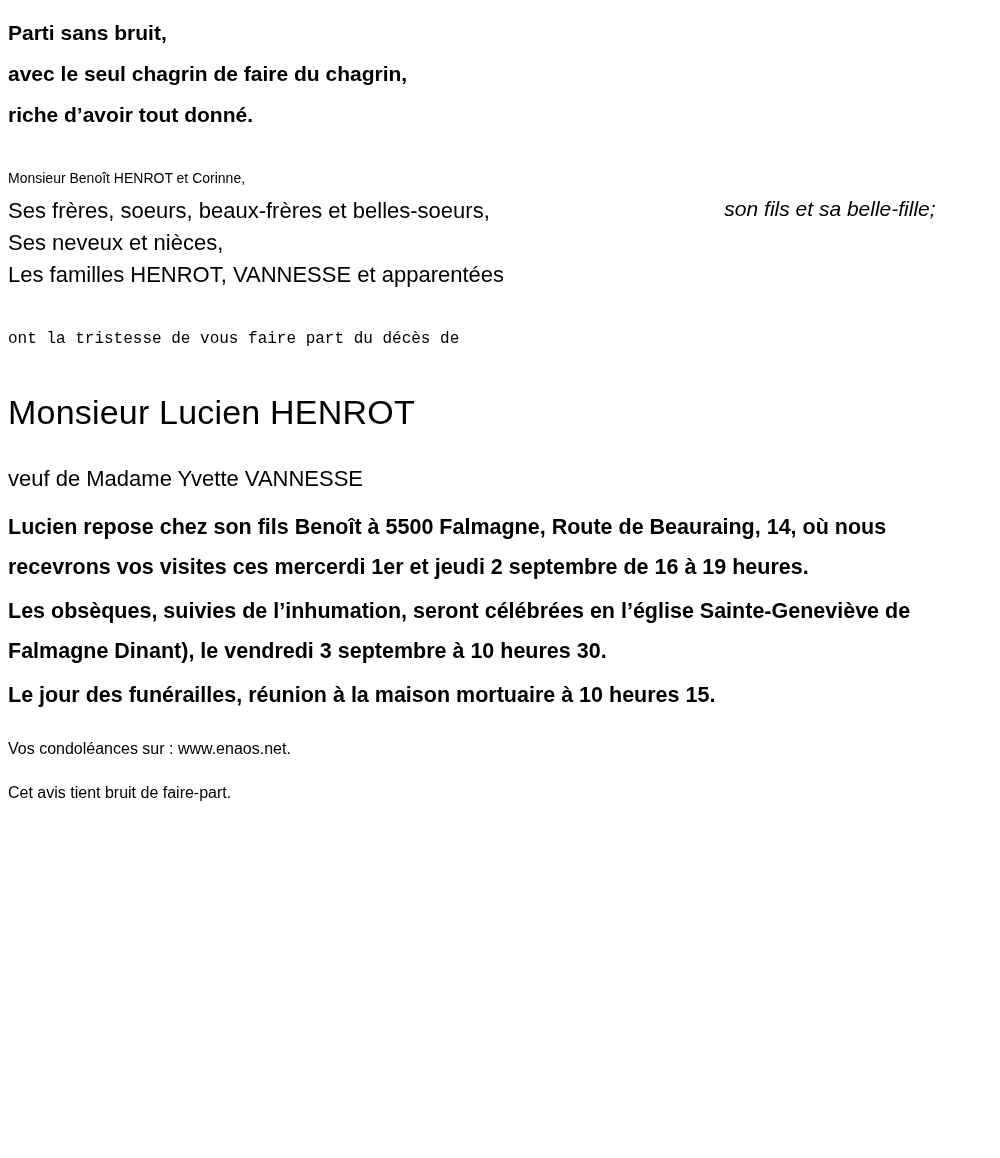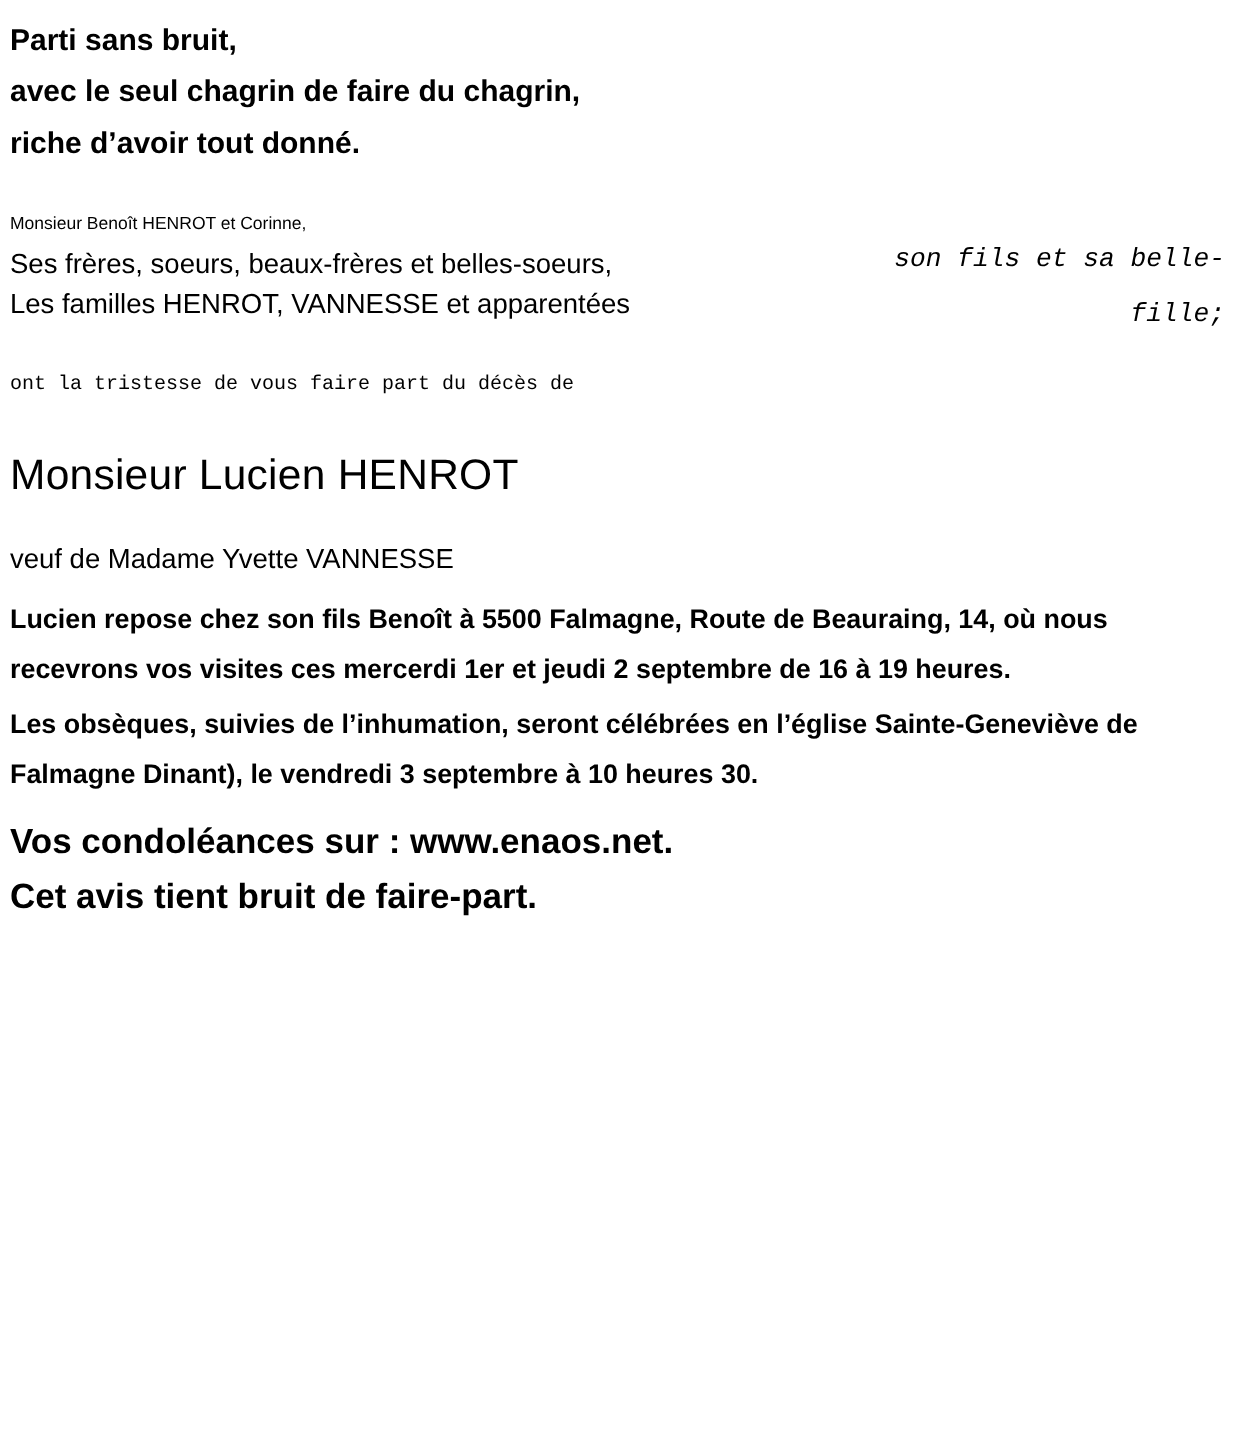--- a/index.html
+++ b/index.html
@@ -20,46 +20,45 @@
     height: 1158px;
     padding: 12px 14px 0 8px;
     position: relative;
   }
 
   
   .epitaph {
     margin: 0 0 6px 0;
   }
   .epitaph-line {
-    font-size: 24px;
+    font-size: 21px;
     font-weight: bold;
     line-height: 41px;
     white-space: nowrap;
   }
 
   
   .survivors {
     margin-top: 26px;
     position: relative;
   }
   .survivor-primary {
     font-size: 14px;
     line-height: 34px;
     font-weight: normal;
   }
   .relation {
     position: absolute;
     right: 6px;
     top: 26px;
     width: 300px;
-    text-align: right;
+    text-align: center;
     font-size: 21px;
     font-style: italic;
     line-height: 44px;
-    font-family: Liberation Mono, monospace;
   }
 
   .survivor-list {
   }
   .survivor-list-item {
     font-size: 22px;
     line-height: 32px;
     font-weight: normal;
   }
 
@@ -102,56 +101,58 @@
     margin-bottom: 4px;
   }
   .arrangement-para:last-child {
     margin-bottom: 0;
   }
 
   .closing {
     margin-top: 12px;
   }
   .closing-line {
-    font-size: 28px;
+    font-size: 16px;
     line-height: 44px;
-    font-weight: bold;
+    font-weight: normal;
   }
 </style>
 </head>
 <body>
 
 <div class="notice">
 
   <div class="epitaph">
     <div class="epitaph-line">Parti sans bruit,</div>
     <div class="epitaph-line">avec le seul chagrin de faire du chagrin,</div>
     <div class="epitaph-line">riche d’avoir tout donné.</div>
   </div>
 
   <div class="survivors">
     <div class="survivor-primary">Monsieur Benoît HENROT et Corinne,</div>
     <div class="relation">son fils et sa belle-fille;</div>
 
     <div class="survivor-list">
       <div class="survivor-list-item">Ses frères, soeurs, beaux-frères et belles-soeurs,</div>
+      <div class="survivor-list-item">Ses neveux et nièces,</div>
       <div class="survivor-list-item">Les familles HENROT, VANNESSE et apparentées</div>
     </div>
   </div>
 
   <div class="announce">ont la tristesse de vous faire part du décès de</div>
 
   <div class="deceased-name">Monsieur Lucien HENROT</div>
 
   <div class="spouse">veuf de Madame Yvette VANNESSE</div>
 
 
   <div class="arrangements">
     <div class="arrangement-para">Lucien repose chez son fils Benoît à 5500 Falmagne, Route de Beauraing, 14, où nous recevrons vos visites ces mercerdi 1er et jeudi 2 septembre de 16 à 19 heures.</div>
     <div class="arrangement-para">Les obsèques, suivies de l’inhumation, seront célébrées en l’église Sainte-Geneviève de Falmagne Dinant), le vendredi 3 septembre à 10 heures 30.</div>
+    <div class="arrangement-para">Le jour des funérailles, réunion à la maison mortuaire à 10 heures 15.</div>
   </div>
 
   <div class="closing">
     <div class="closing-line">Vos condoléances sur : www.enaos.net.</div>
     <div class="closing-line">Cet avis tient bruit de faire-part.</div>
   </div>
 
 </div>
 
 </body></html>

